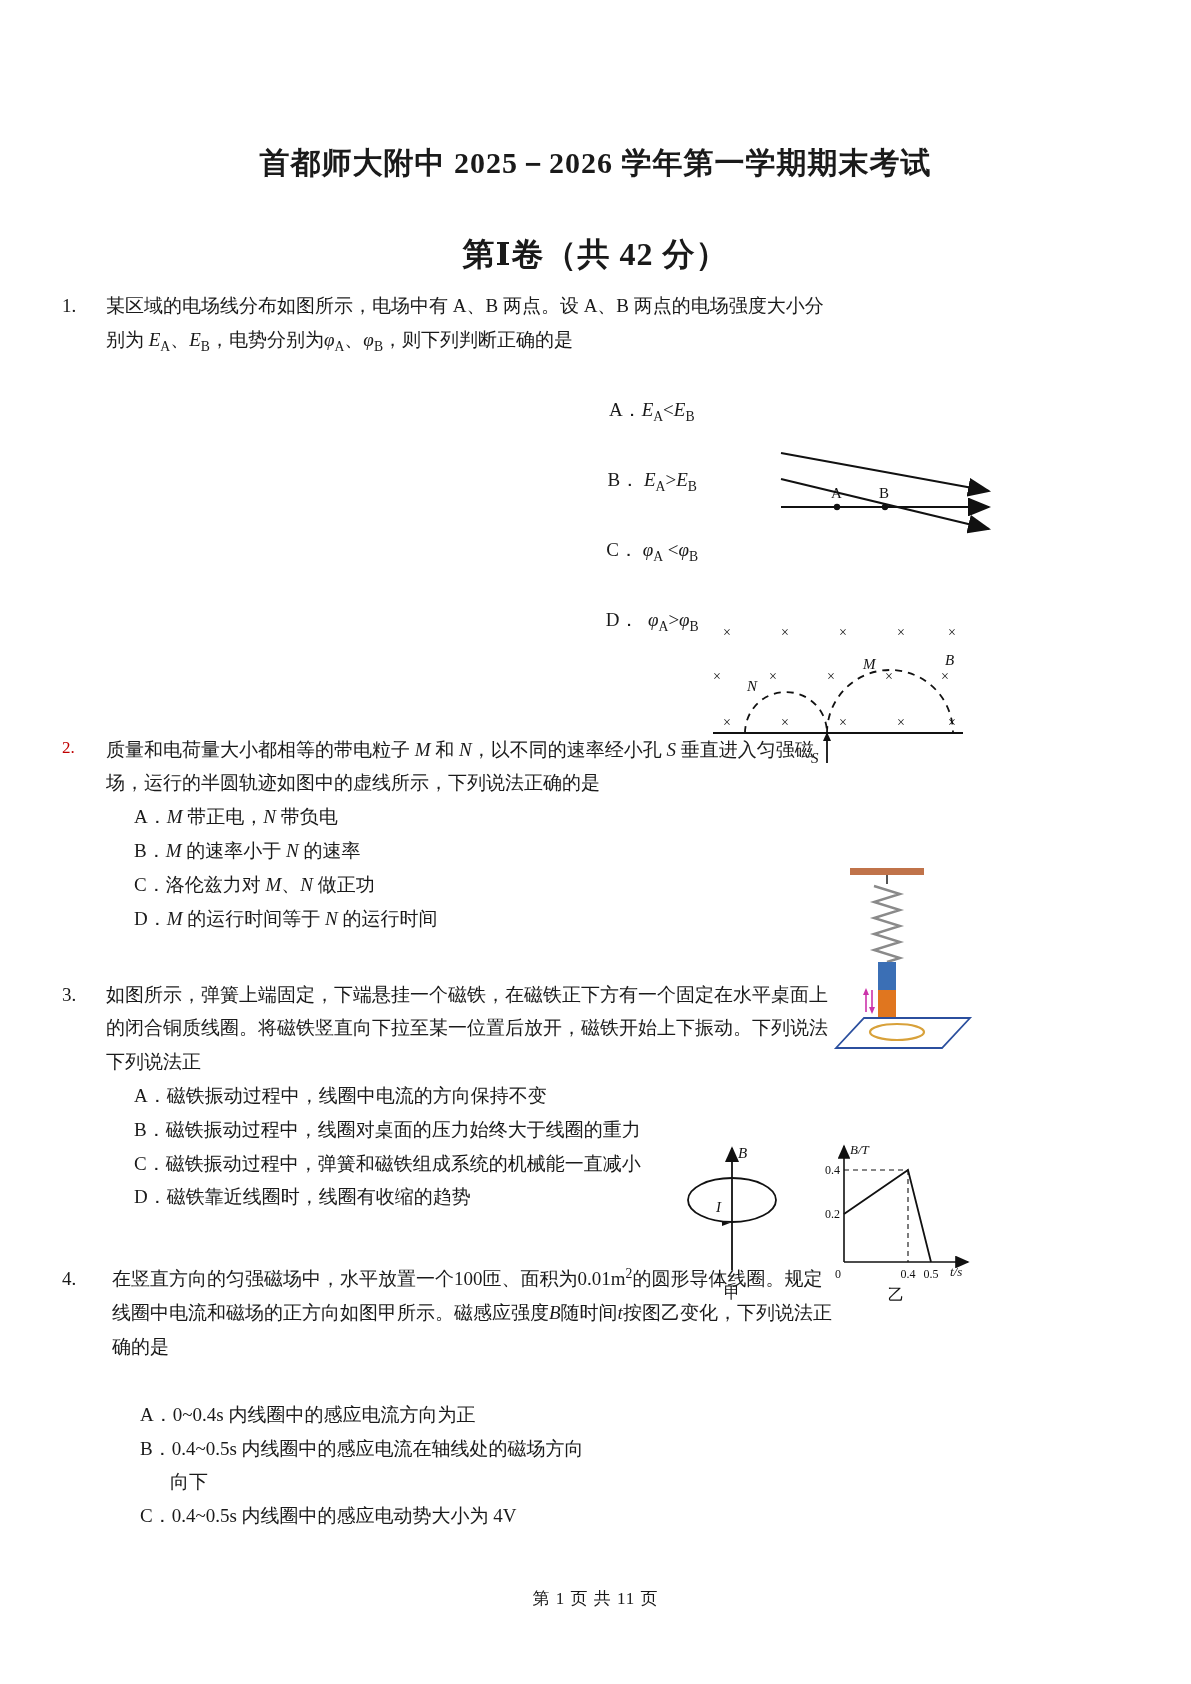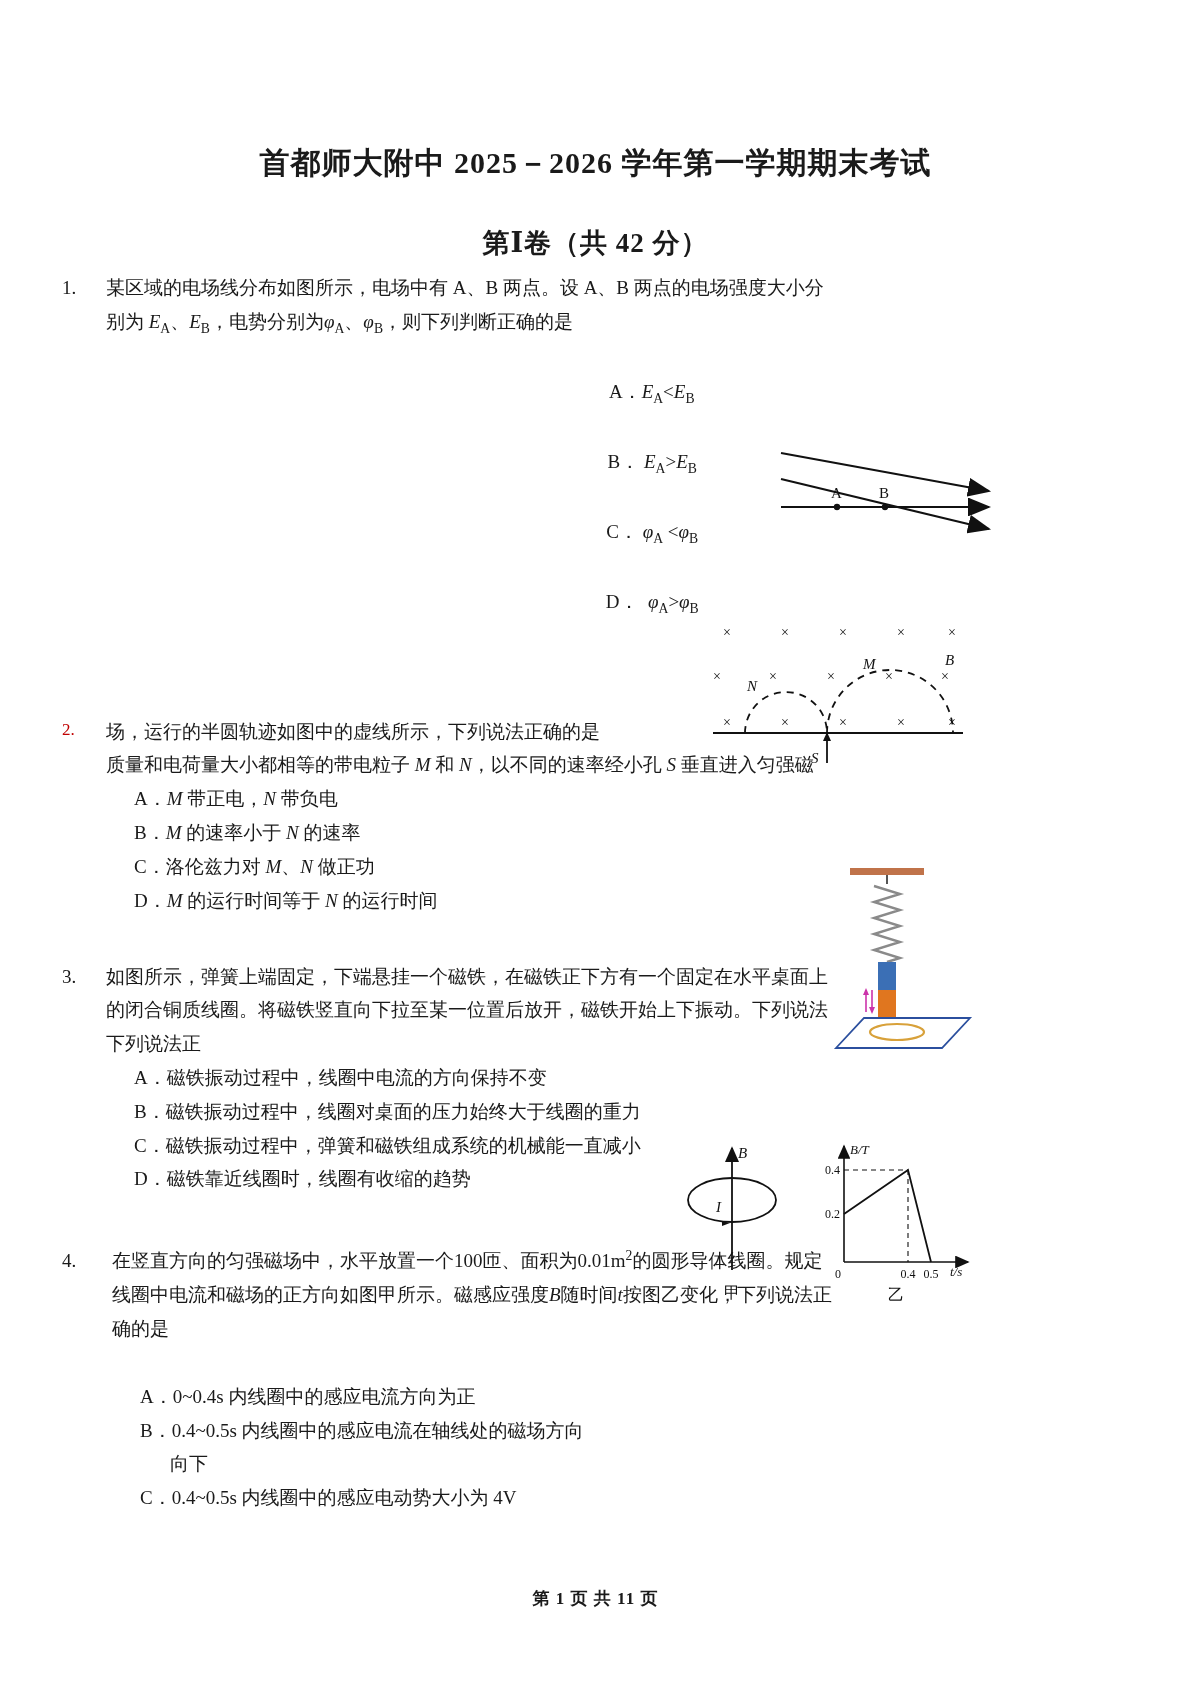--- a/index.html
+++ b/index.html
@@ -27,23 +27,23 @@
     font-size:32px;
     font-weight:bold;
     letter-spacing:11px;
     margin:0;
     padding-top:24px;
     padding-left:11px;
     line-height:1.2;
   }
   .part-title {
     text-align:center;
-    font-size:27px;
-    font-weight:bold;
-    margin:4px;
+    font-size:32px;
+    font-weight:bold;
+    margin:12px;
     padding-top:40px;
     letter-spacing:1px;
   }
 
   
   .content { padding:0 62px 0 62px; }
   .instructions {
     font-size:19.5px;
     font-weight:bold;
     line-height:1.82;
@@ -67,21 +67,21 @@
 
   i, .it { font-style:italic; font-family:"Liberation Serif",serif; }
   .sub { font-size:0.72em; vertical-align:sub; font-style:normal; }
   .supx { font-size:0.72em; vertical-align:super; font-style:normal; }
 
   
   .fig { position:absolute; }
 
   .footer {
     position:absolute; left:0; right:0; bottom:74px;
-    text-align:center; font-size:17px; font-weight:bold; letter-spacing:1px;
+    text-align:center; font-size:17px; font-weight:normal; letter-spacing:1px;
   }
 </style>
 </head>
 <body>
 
 <div class="page">
 
   <h1 class="doc-title">首都师大附中 2025－2026 学年第一学期期末考试</h1>
   <div class="part-title">第Ⅰ卷（共 42 分）</div>
 
@@ -103,22 +103,22 @@
           <span><span>C．</span> <i>φ</i><span class="sub">A</span> &lt;<i>φ</i><span class="sub">B</span></span>
           <span style="display:inline-block;width:48px;"></span>
           <span><span>D．</span>  <i>φ</i><span class="sub">A</span>&gt;<i>φ</i><span class="sub">B</span></span>
         </span>
       </div>
     </div>
 
     <div class="q" style="margin-top:60px;">
       <span class="num red">2.</span>
       <div class="qbody">
+        <span class="line">质量和电荷量大小都相等的带电粒子 <i>M</i> 和 <i>N</i>，以不同的速率经小孔 <i>S</i> 垂直进入匀强磁</span>
         <span class="line">场，运行的半圆轨迹如图中的虚线所示，下列说法正确的是</span>
-        <span class="line">质量和电荷量大小都相等的带电粒子 <i>M</i> 和 <i>N</i>，以不同的速率经小孔 <i>S</i> 垂直进入匀强磁</span>
         <span class="opts">
           <span class="opt">A．<i>M</i> 带正电，<i>N</i> 带负电</span>
           <span class="opt">B．<i>M</i> 的速率小于 <i>N</i> 的速率</span>
           <span class="opt">C．洛伦兹力对 <i>M</i>、<i>N</i> 做正功</span>
           <span class="opt">D．<i>M</i> 的运行时间等于 <i>N</i> 的运行时间</span>
         </span>
       </div>
     </div>
 
     <div class="q" style="margin-top:42px;">

